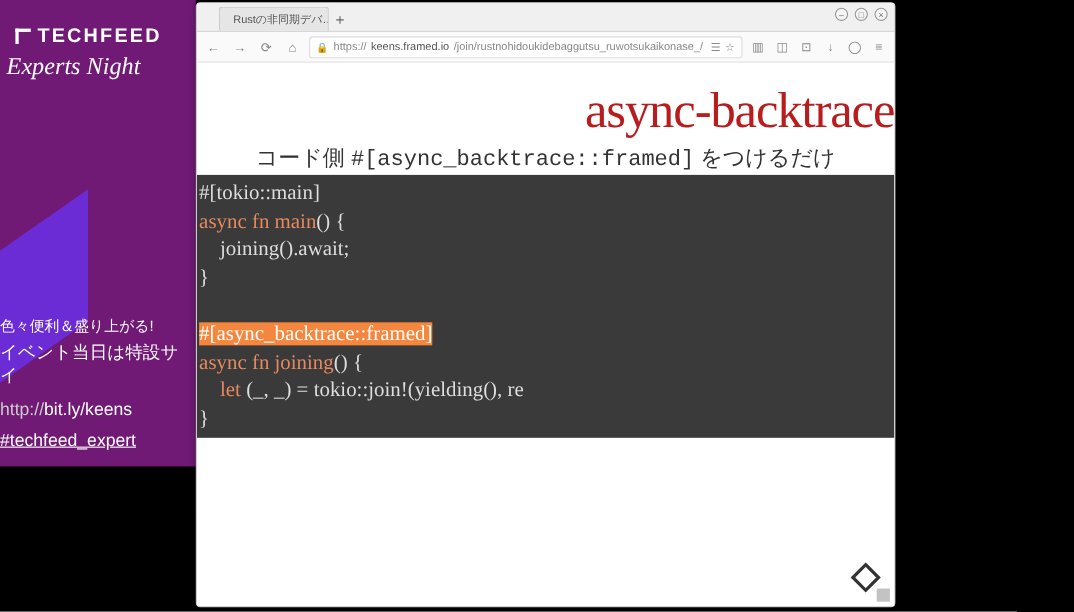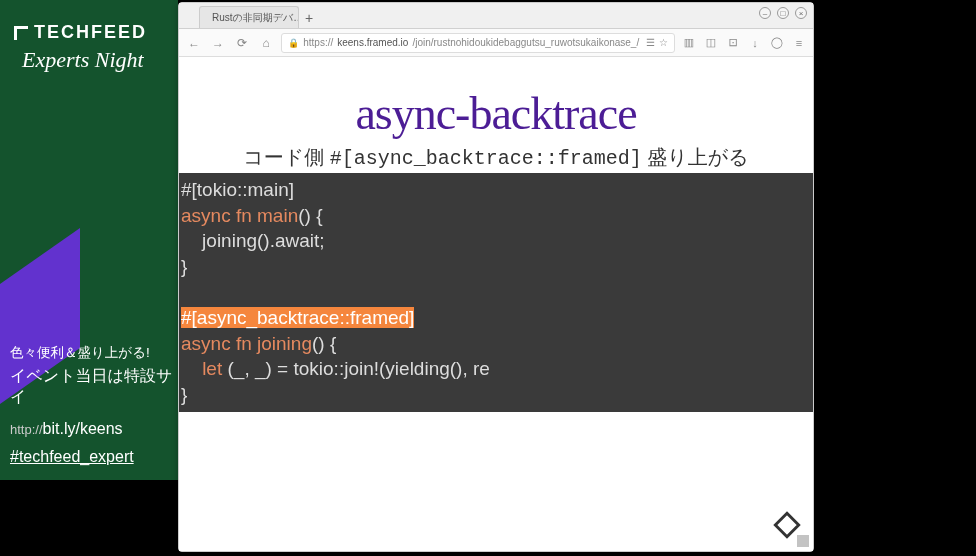--- a/index.html
+++ b/index.html
@@ -6,22 +6,22 @@
   body {
     width: 976px; height: 556px;
     background: #000;
     font-family: sans-serif;
     position: relative;
     overflow: hidden;
   }
   .sidebar {
     position: absolute;
     left: 0; top: 0;
-    width: 178px; height: 480px;
-    background: #14532d;
+    width: 178px; height: 424px;
+    background: #701a75;
     color: #fff;
   }
   .logo {
     padding: 22px 12px 6px 14px;
     font-family: sans-serif;
     font-size: 18px;
     font-weight: 600;
     letter-spacing: 2px;
     display: flex;
     align-items: center;
@@ -31,41 +31,41 @@
     display: inline-block;
     width: 14px; height: 14px;
     border-left: 3px solid #fff;
     border-top: 3px solid #fff;
     margin-right: 2px;
   }
   .experts {
     font-family: cursive;
     font-size: 22px;
     font-style: italic;
-    padding-left: 22px;
+    padding-left: 6px;
     margin-top: -2px;
   }
   .purple-accent {
     position: absolute;
     left: -40px; bottom: 90px;
     width: 120px; height: 120px;
     background: #6a2fe0;
     transform: skewY(-35deg);
     opacity: 0.9;
   }
   .sidebar-footer {
     position: absolute;
-    bottom: 14px; left: 10px;
+    bottom: 14px; left: 0;
     color: #fff;
     font-size: 13.5px;
   }
   .sidebar-footer .jp1 { font-size: 13.5px; margin-bottom: 4px; }
   .sidebar-footer .jp2 { font-size: 16px; margin-bottom: 12px; }
   .sidebar-footer .link { font-size: 16px; margin-bottom: 10px; }
-  .sidebar-footer .link .prefix { font-size: 13px; color: #ccc; }
+  .sidebar-footer .link .prefix { font-size: 16px; color: #ccc; }
   .sidebar-footer .hash { font-size: 16px; text-decoration: underline; }
   .browser {
     position: absolute;
     left: 178px; top: 2px;
     width: 636px; height: 550px;
     background: #fff;
     border: 1px solid #ccc;
     border-radius: 4px;
     box-shadow: 0 1px 6px rgba(0,0,0,0.3);
     display: flex;
@@ -154,42 +154,42 @@
   .addrbar .tool { width: 16px; color: #888; font-size: 11px; text-align: center; }
   .content {
     flex: 1;
     background: #fff;
     overflow: hidden;
     position: relative;
   }
   .slide-title {
     font-size: 46px;
     font-weight: 400;
-    text-align: center;
-    color: #4c1d95;
-    margin-top: 30px;
+    text-align: right;
+    color: #b91c1c;
+    margin-top: 16px;
     font-family: serif;
     letter-spacing: -1px;
   }
   .slide-subtitle {
     font-size: 20px;
     text-align: center;
     color: #333;
     margin-top: 4px;
     font-family: sans-serif;
   }
   .slide-subtitle .mono {
     font-family: 'Courier New', monospace;
   }
   .codeblock {
     background: #3a3a3a;
     width: 100%;
     margin-top: 2px;
     padding: 4px 16px 4px 2px;
-    font-family: Liberation Sans, sans-serif;
+    font-family: Liberation Serif, serif;
     font-size: 19px;
     color: #ddd;
     line-height: 1.35;
     white-space: pre;
     overflow: hidden;
   }
   .kw { color: #e5895f; }
   .hl { background: #f5863d; color: #fff; }
   .slide-logo {
     position: absolute;
@@ -257,21 +257,21 @@
     <div class="tool">▥</div>
     <div class="tool">◫</div>
     <div class="tool">⊡</div>
     <div class="tool">↓</div>
     <div class="tool">◯</div>
     <div class="tool">≡</div>
   </div>
   <div class="content">
     <div class="slide-title">async-backtrace</div>
     <div class="slide-subtitle">
-      <span>コード側 </span><span class="mono">#[async_backtrace::framed]</span><span> 盛り上がる</span>
+      <span>コード側 </span><span class="mono">#[async_backtrace::framed]</span><span> をつけるだけ</span>
     </div>
     <div class="codeblock"><span>#[tokio::main]</span>
 <span class="kw">async</span><span class="kw"> fn </span><span class="kw">main</span><span>() {</span>
 <span>    joining().await;</span>
 <span>}</span>
 
 <span class="hl">#[async_backtrace::framed]</span>
 <span class="kw">async</span><span class="kw"> fn </span><span class="kw">joining</span><span>() {</span>
 <span>    </span><span class="kw">let</span><span> (_, _) = tokio::join!(yielding(), re</span>
 <span>}</span></div>

